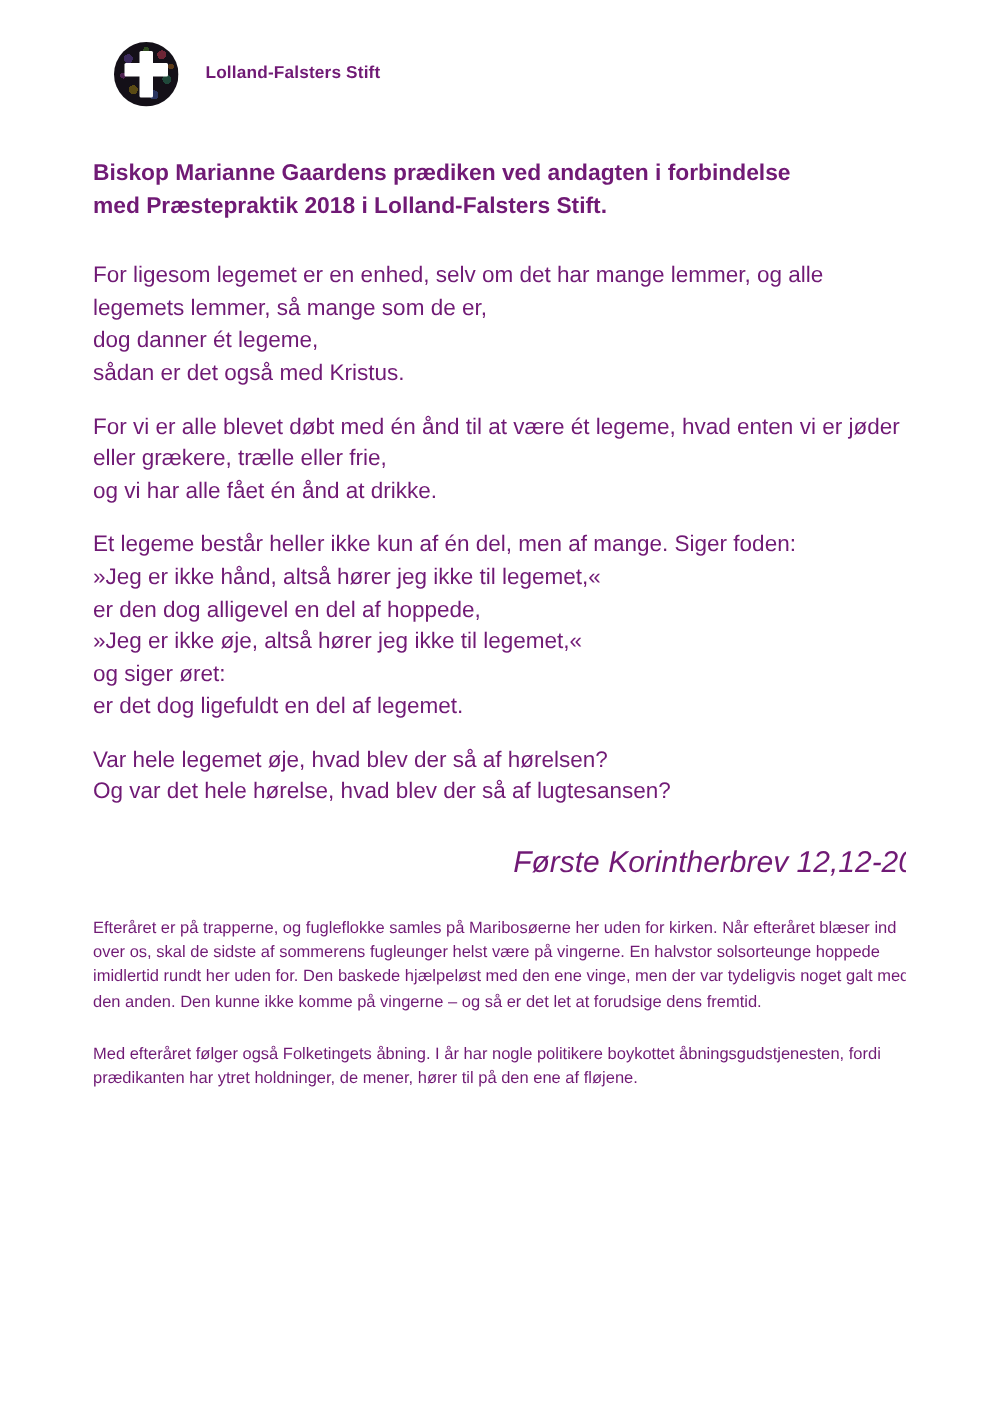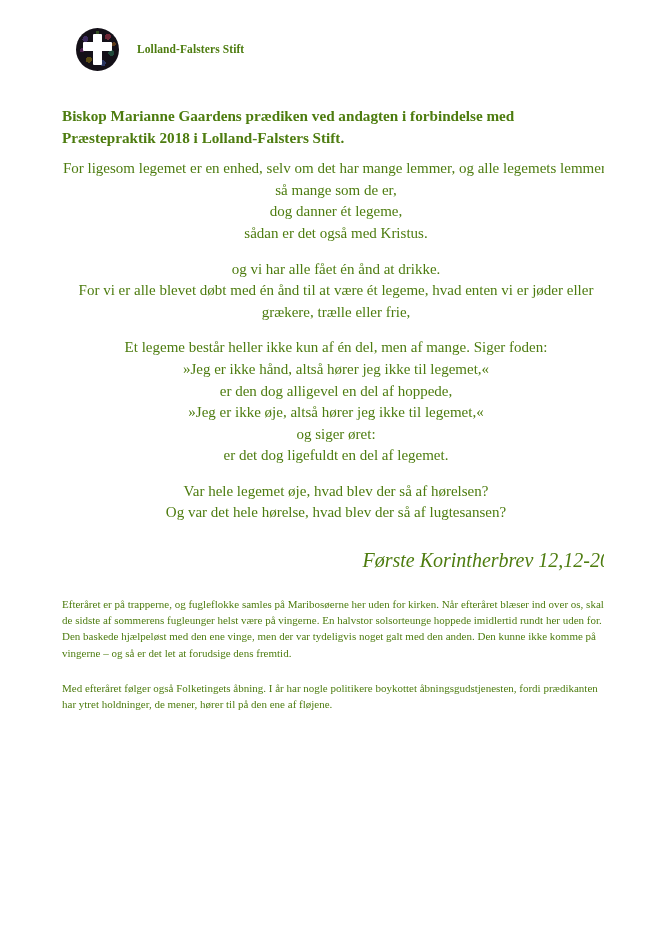--- a/index.html
+++ b/index.html
@@ -6,22 +6,22 @@
     margin: 0;
     padding: 0;
     background: #ffffff;
   }
   .page {
     position: relative;
     width: 604px;
     height: 950px;
     background: #ffffff;
     overflow: hidden;
-    font-family: Liberation Serif, serif;
-    color: #4d7c0f;
+    font-family: Liberation Sans, sans-serif;
+    color: #701a75;
   }
   .content {
     position: absolute;
     left: 62px;
     top: 0;
     width: 548px;
   }
 
   
   .letterhead {
@@ -86,24 +86,23 @@
     width: 500px;
   }
   .intro {
     margin-top: 22px;
     font-style: italic;
     font-size: 15px;
     line-height: 1.44;
     width: 540px;
   }
   .verse-block {
-    margin-top: 10px;
+    margin-top: 25px;
     font-size: 15px;
     line-height: 1.44;
-    text-align: center;
   }
   .verse-block .stanza {
     margin-bottom: 14px;
   }
   .verse-block .stanza:last-child {
     margin-bottom: 0;
   }
   .verse-line {
     display: block;
   }
@@ -144,22 +143,22 @@
     <div class="doc-title">Biskop Marianne Gaardens prædiken ved andagten i forbindelse med Præstepraktik 2018 i Lolland-Falsters Stift.</div>
 
 
     <div class="verse-block">
         <div class="stanza">
           <span class="verse-line">For ligesom legemet er en enhed, selv om det har mange lemmer, og alle legemets lemmer, så mange som de er,</span>
           <span class="verse-line">dog danner ét legeme,</span>
           <span class="verse-line">sådan er det også med Kristus.</span>
         </div>
         <div class="stanza">
+          <span class="verse-line">For vi er alle blevet døbt med én ånd til at være ét legeme, hvad enten vi er jøder eller grækere, trælle eller frie,</span>
           <span class="verse-line">og vi har alle fået én ånd at drikke.</span>
-          <span class="verse-line">For vi er alle blevet døbt med én ånd til at være ét legeme, hvad enten vi er jøder eller grækere, trælle eller frie,</span>
         </div>
         <div class="stanza">
           <span class="verse-line">Et legeme består heller ikke kun af én del, men af mange. Siger foden:</span>
           <span class="verse-line">»Jeg er ikke hånd, altså hører jeg ikke til legemet,«</span>
           <span class="verse-line">er den dog alligevel en del af hoppede,</span>
           <span class="verse-line">»Jeg er ikke øje, altså hører jeg ikke til legemet,«</span>
           <span class="verse-line">og siger øret:</span>
           <span class="verse-line">er det dog ligefuldt en del af legemet.</span>
         </div>
         <div class="stanza">

